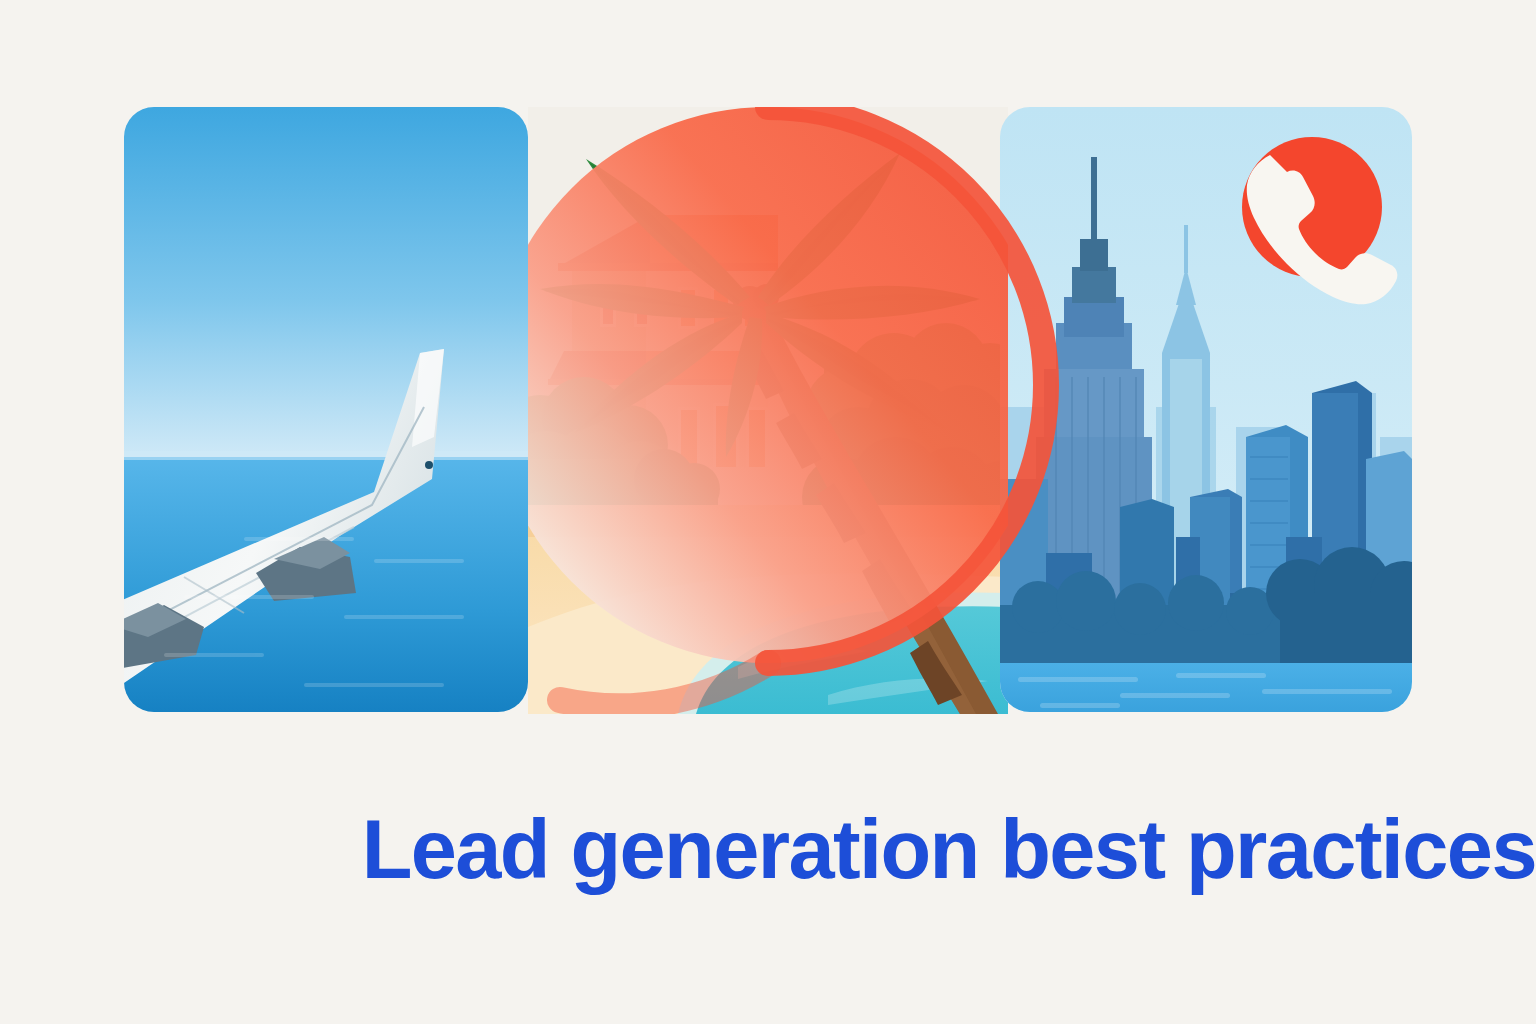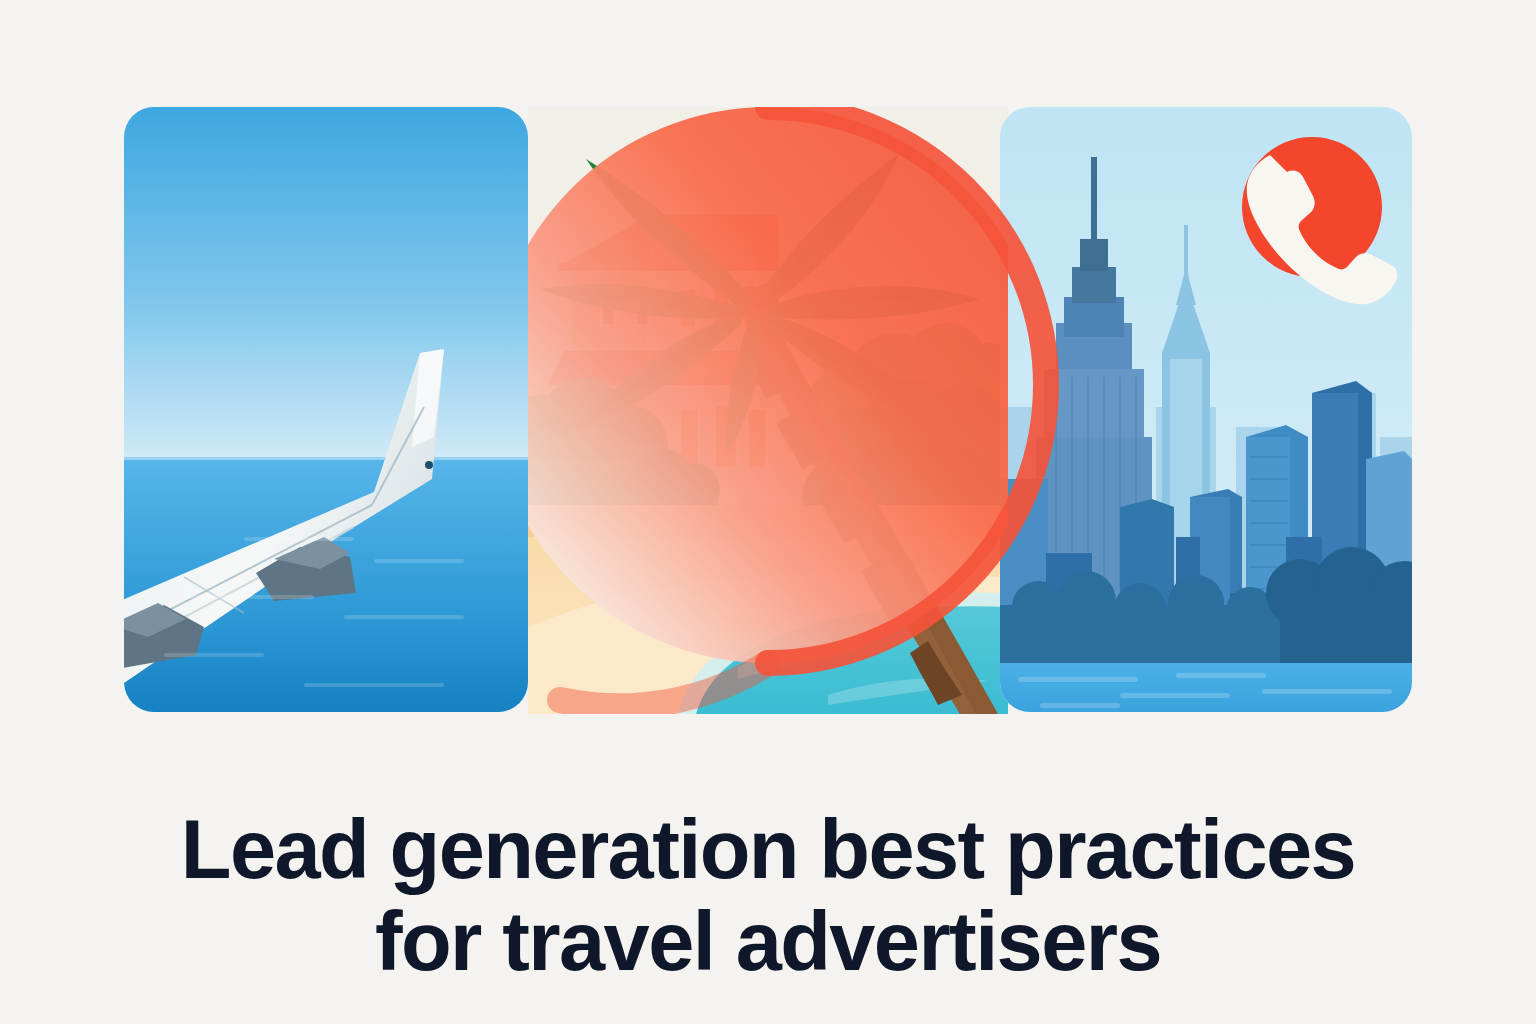--- a/index.html
+++ b/index.html
@@ -383,18 +383,17 @@
       <path d="M 768 107 A 278 278 0 0 1 768 663" fill="none" stroke="#f4543a" stroke-width="26" stroke-linecap="round" opacity="0.92"></path>
       <path d="M 768 663 A 278 278 0 0 1 560 700" fill="none" stroke="#f4543a" stroke-width="26" stroke-linecap="round" opacity="0.45"></path>
     </g>
 
     <g>
       <circle cx="1312" cy="207" r="70" fill="#f4462d"></circle>
       <path d="M1287 172 c6 -3 13 -1 16 5 l10 19 c3 6 2 13 -3 17 l-9 8 c-2 2 -3 5 -2 8 3 8 9 17 16 24 7 7 16 13 24 16 3 1 6 0 8 -2 l8 -9 c4 -5 11 -6 17 -3 l19 10 c6 3 8 10 5 16 -6 12 -17 21 -30 23 -9 1 -20 -1 -33 -7 -17 -8 -33 -20 -46 -33 -13 -13 -25 -29 -33 -46 -6 -13 -8 -24 -7 -33 2 -13 11 -24 23 -30 z" fill="#f8f6f1"></path>
     </g>
   </svg>
 
-  <h1 id="title" style="color: #0f172a;">
+  <h1 id="title" style="color: #1d4ed8; text-align: right;">
     <span class="ln ln1">Lead generation best practices</span>
-    <span class="ln ln2">for travel advertisers</span>
   </h1>
 
 </div>
 
 </body></html>

